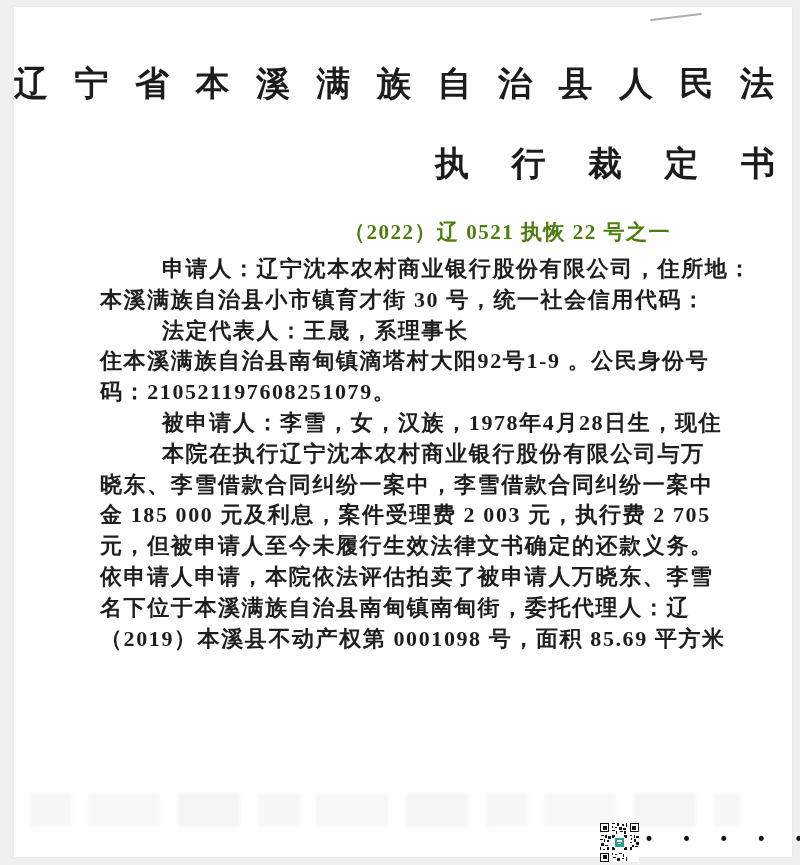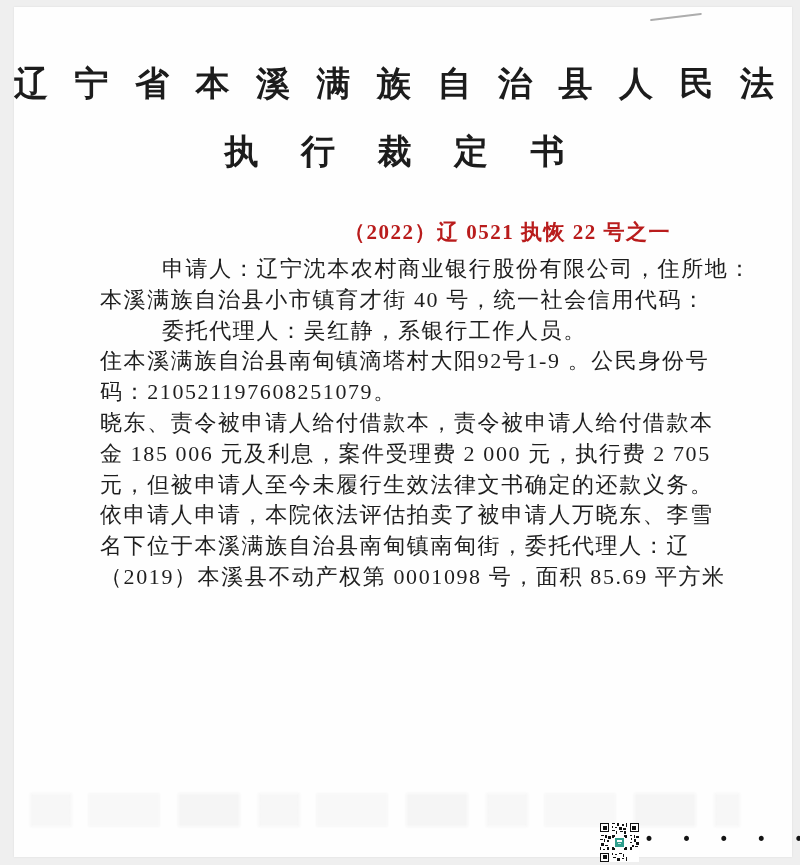--- a/index.html
+++ b/index.html
@@ -27,44 +27,44 @@
     width: 100%;
     text-align: center;
     font-size: 34px;
     font-weight: bold;
     letter-spacing: 9px;
     color: #1c1c1c;
     white-space: nowrap;
   }
   .doc-type {
     position: absolute;
-    left: 0; top: 122px;
+    left: 0; top: 134px;
     width: 100%;
-    text-align: center;
+    text-align: right;
     font-size: 34px;
     font-weight: bold;
     letter-spacing: 17px;
     color: #1c1c1c;
     white-space: nowrap;
   }
   .case-no {
     position: absolute;
     left: 330px; top: 211px;
     font-size: 21px;
     font-weight: 600;
     letter-spacing: 1.5px;
-    color: #b91c1c;
+    color: #4d7c0f;
     white-space: nowrap;
   }
   .body-text {
     position: absolute;
     left: 86px; top: 247px;
     width: 612px;
     font-size: 22px;
-    font-weight: 400;
+    font-weight: 700;
     color: #1e1e1e;
   }
   .line {
     height: 30.8px;
     line-height: 30.8px;
     letter-spacing: 1.6px;
     white-space: nowrap;
   }
   .line.indent { padding-left: 62px; }
   .bleed-artifact {
@@ -111,26 +111,28 @@
     <div class="crease"></div>
 
     <div class="court-name">辽 宁 省 本 溪 满 族 自 治 县 人 民 法 院</div>
 
     <div class="doc-type">执 行 裁 定 书</div>
 
     <div class="case-no">（2022）辽 0521 执恢 22 号之一</div>
 
     <div class="body-text">
       <div class="line indent">申请人：辽宁沈本农村商业银行股份有限公司，住所地：</div>
-      <div class="line">本溪满族自治县小市镇育才街 40 号，统一社会信用代码：</div>
-      <div class="line indent">委托代理人：吴红静，系银行工作人员。</div>
+      <div class="line">本溪满族自治县小市镇育才街 30 号，统一社会信用代码：</div>
+      <div class="line indent">法定代表人：王晟，系理事长</div>
       <div class="line">住本溪满族自治县南甸镇滴塔村大阳92号1-9 。公民身份号</div>
       <div class="line">码：210521197608251079。</div>
-      <div class="line">晓东、责令被申请人给付借款本，责令被申请人给付借款本</div>
-      <div class="line">金 185 006 元及利息，案件受理费 2 000 元，执行费 2 705</div>
+      <div class="line indent">被申请人：李雪，女，汉族，1978年4月28日生，现住</div>
+      <div class="line indent">本院在执行辽宁沈本农村商业银行股份有限公司与万</div>
+      <div class="line">晓东、李雪借款合同纠纷一案中，李雪借款合同纠纷一案中</div>
+      <div class="line">金 185 000 元及利息，案件受理费 2 003 元，执行费 2 705</div>
       <div class="line">元，但被申请人至今未履行生效法律文书确定的还款义务。</div>
       <div class="line">依申请人申请，本院依法评估拍卖了被申请人万晓东、李雪</div>
       <div class="line">名下位于本溪满族自治县南甸镇南甸街，委托代理人：辽</div>
       <div class="line">（2019）本溪县不动产权第 0001098 号，面积 85.69 平方米</div>
     </div>
 
     <div class="bleed-artifact"></div>
 
     <svg class="qr" viewBox="0 0 29 29" shape-rendering="crispEdges">
       <rect x="0" y="0" width="29" height="29" fill="#ffffff"></rect>

